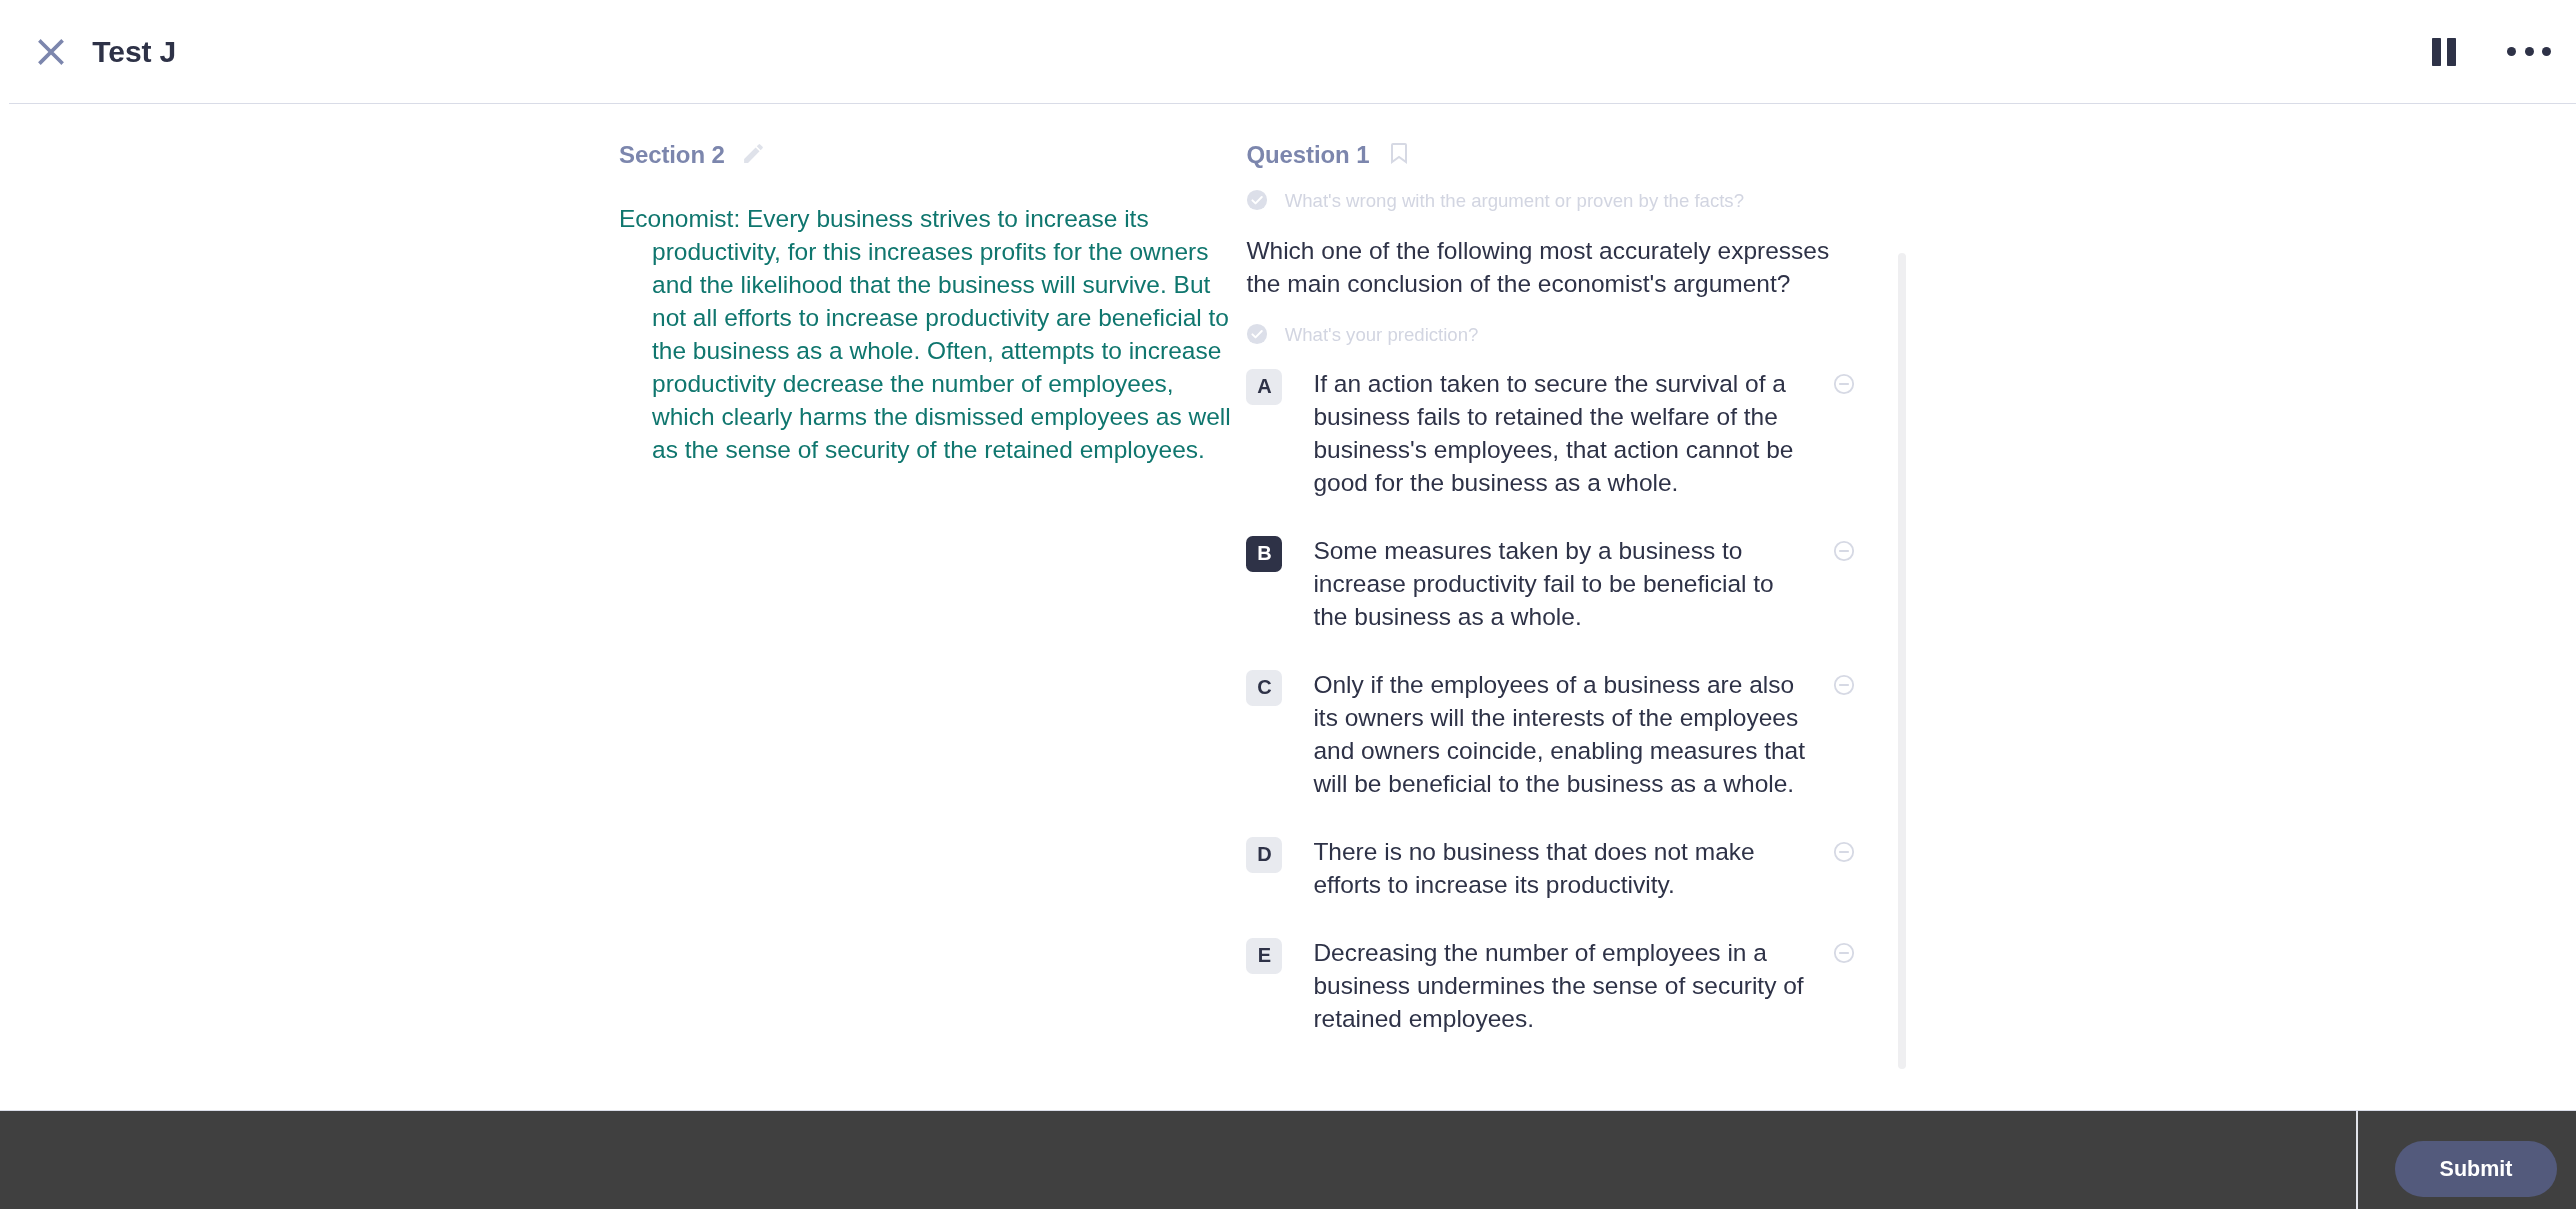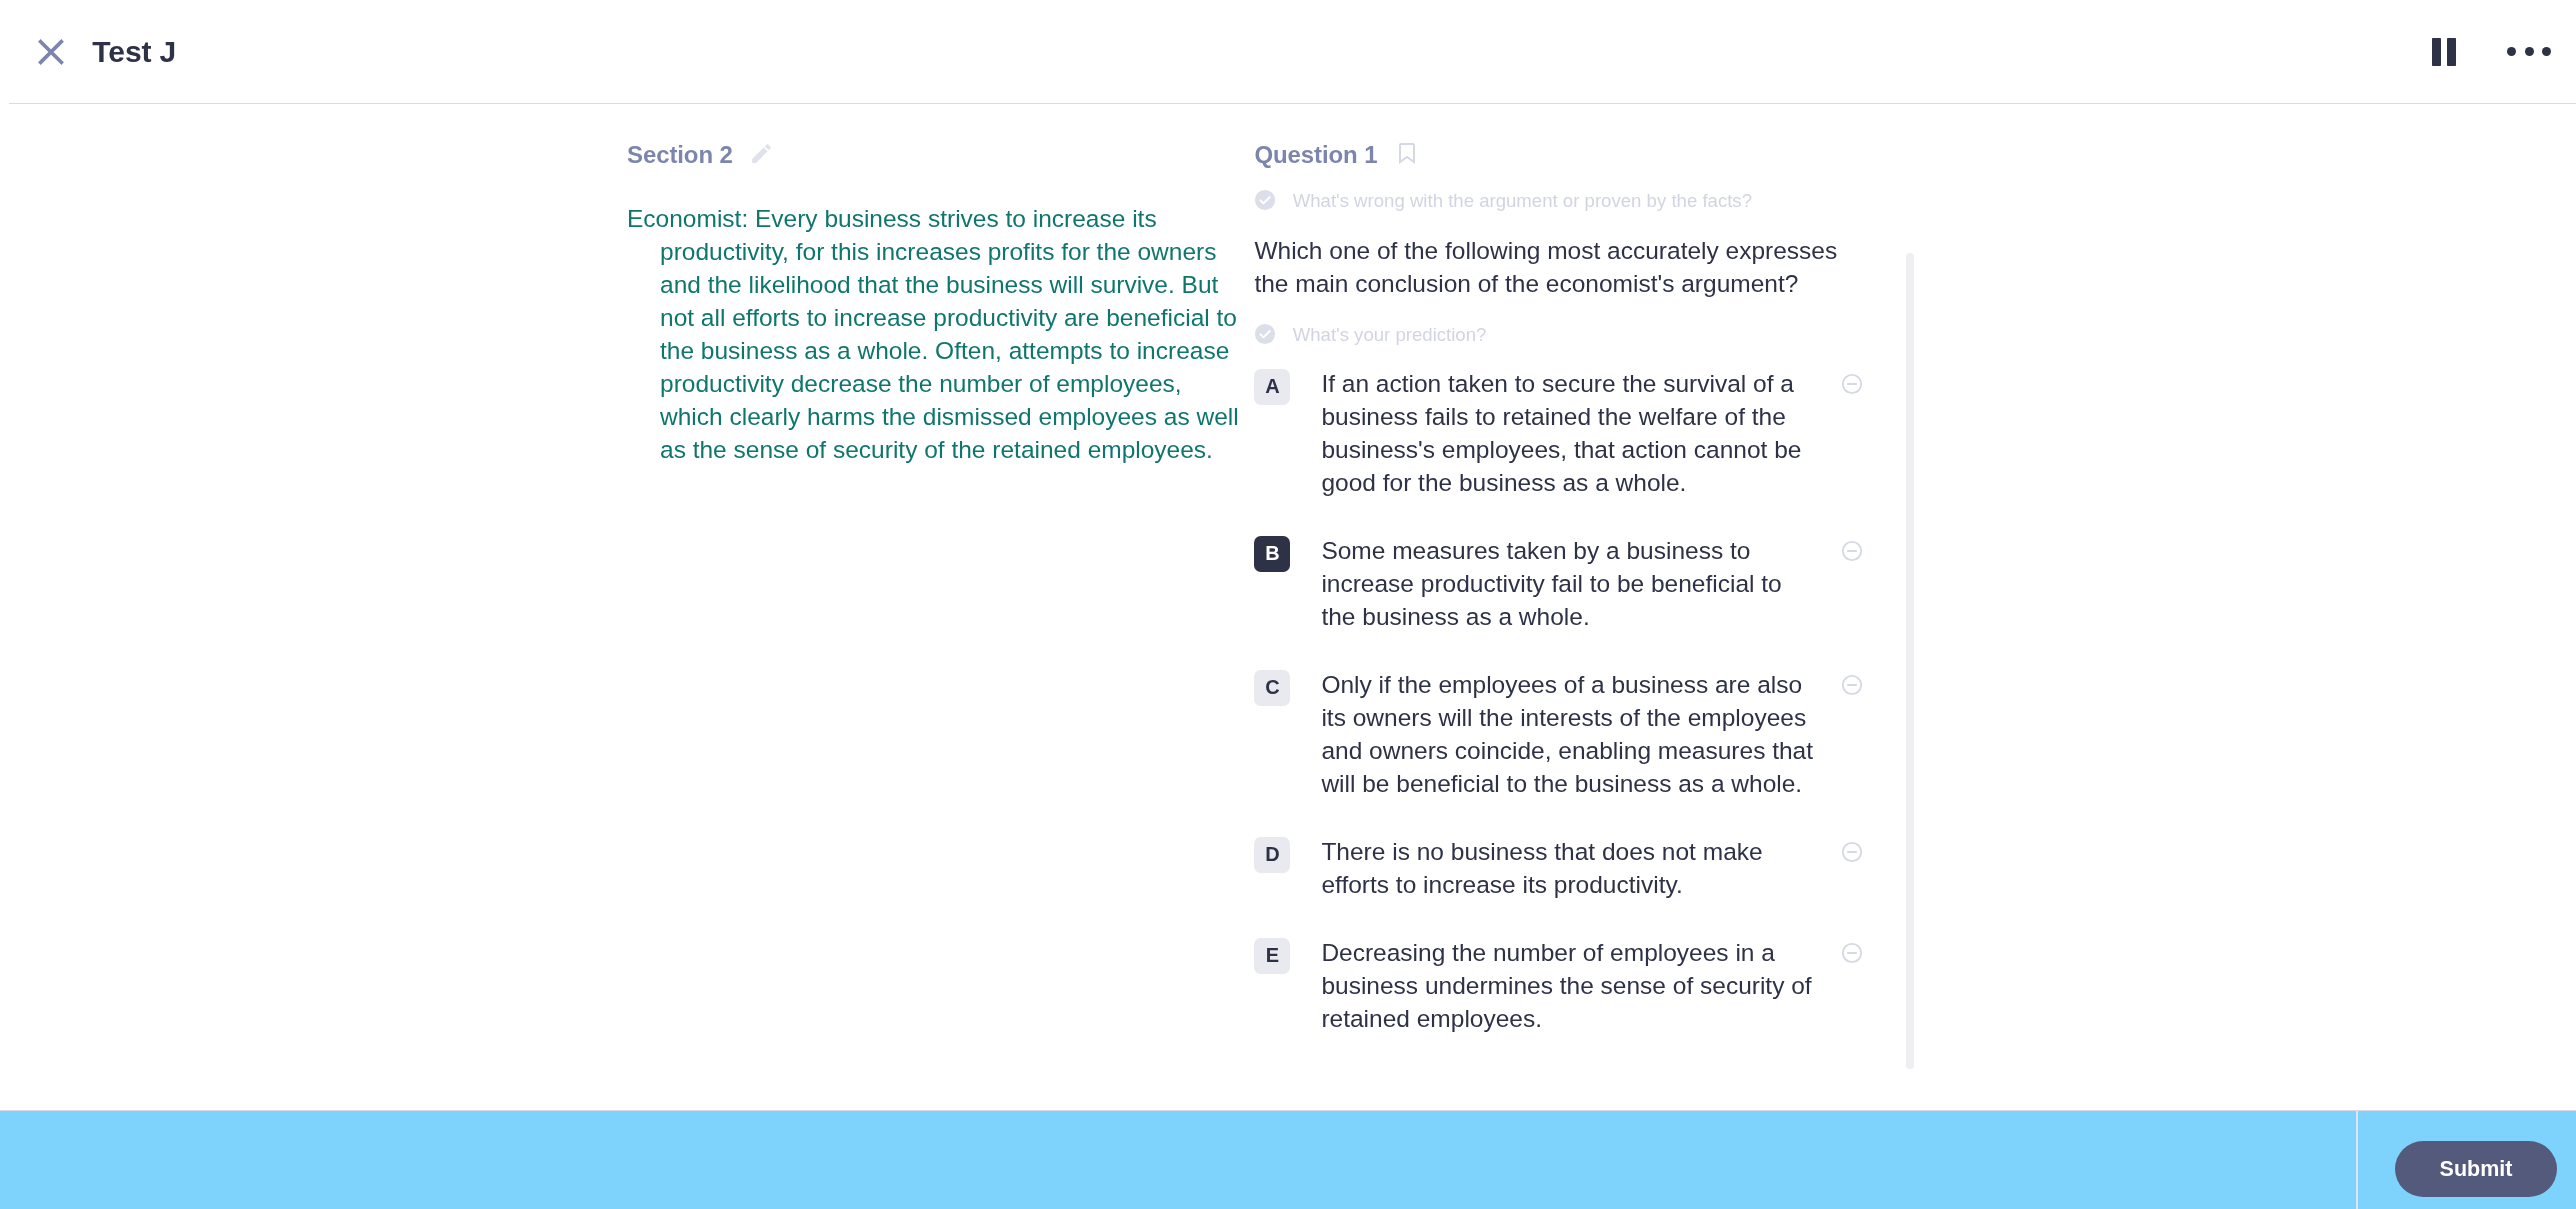--- a/index.html
+++ b/index.html
@@ -75,21 +75,21 @@
   }
   .more-dot {
     width: 9px; height: 9px;
     border-radius: 50%;
     background: #2e3247;
   }
 
   
   .content {
     position: absolute;
-    left: 16px; top: 105px;
+    left: 8px; top: 105px;
     width: 2258px;
     height: 1005px;
     display: flex;
     overflow: hidden;
   }
 
   
   .passage-col {
     width: 1314px;
     height: 100%;
@@ -216,21 +216,21 @@
     border-radius: 4.5px;
     cursor: pointer;
   }
 
   
   .footer {
     position: absolute;
     left: 0; top: 1110px;
     width: 2576px;
     height: 99px;
-    background: #7dd3fc;
+    background: #404040;
     border-top: 1.5px solid #d9dce7;
   }
   .footer-divider {
     position: absolute;
     left: 2356px;
     top: 0;
     width: 1.5px;
     height: 99px;
     background: #e2e4ec;
   }

